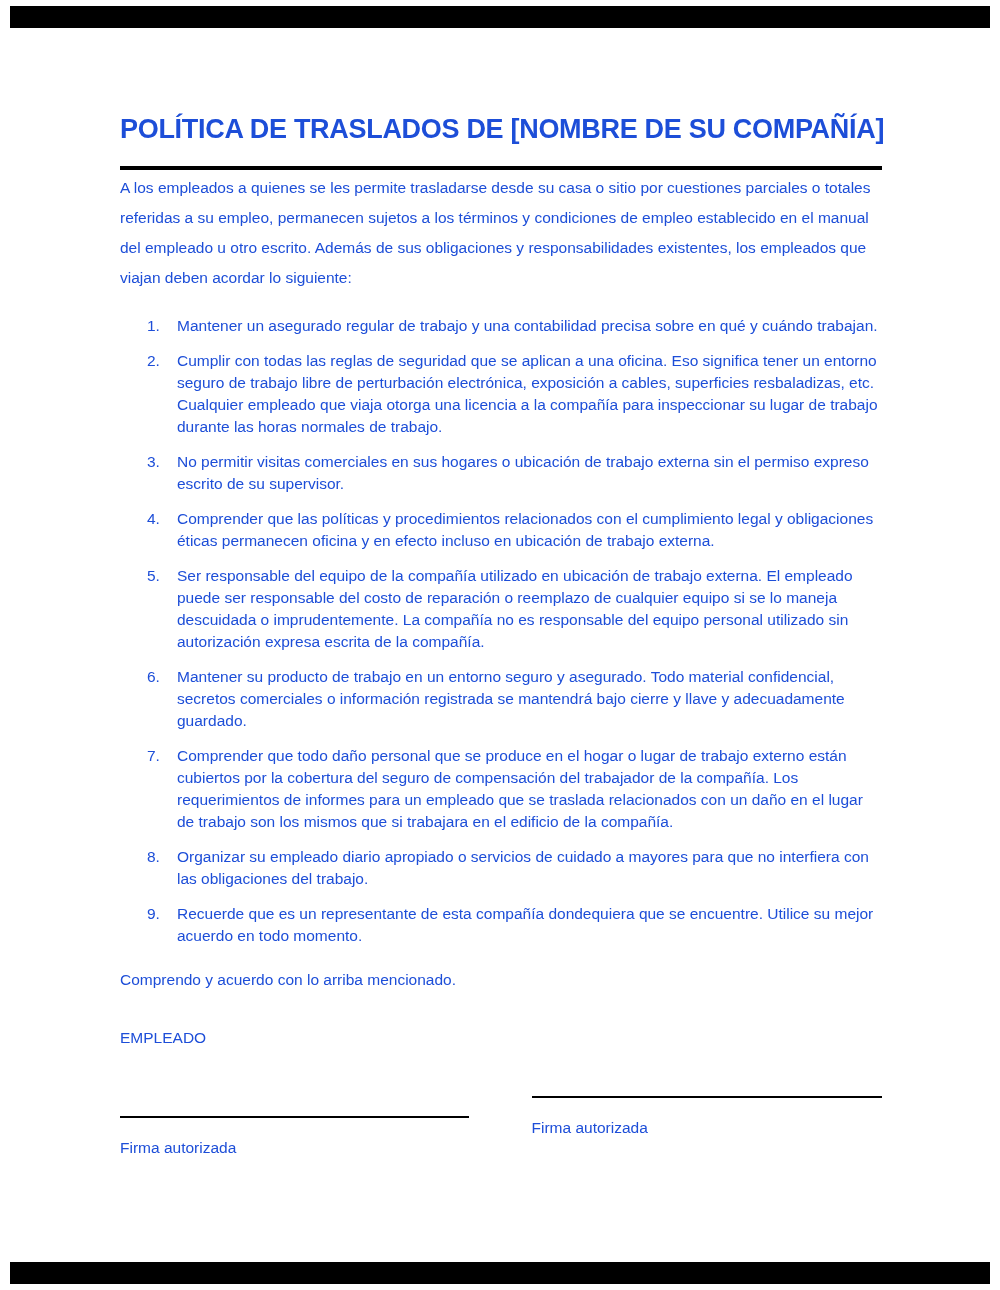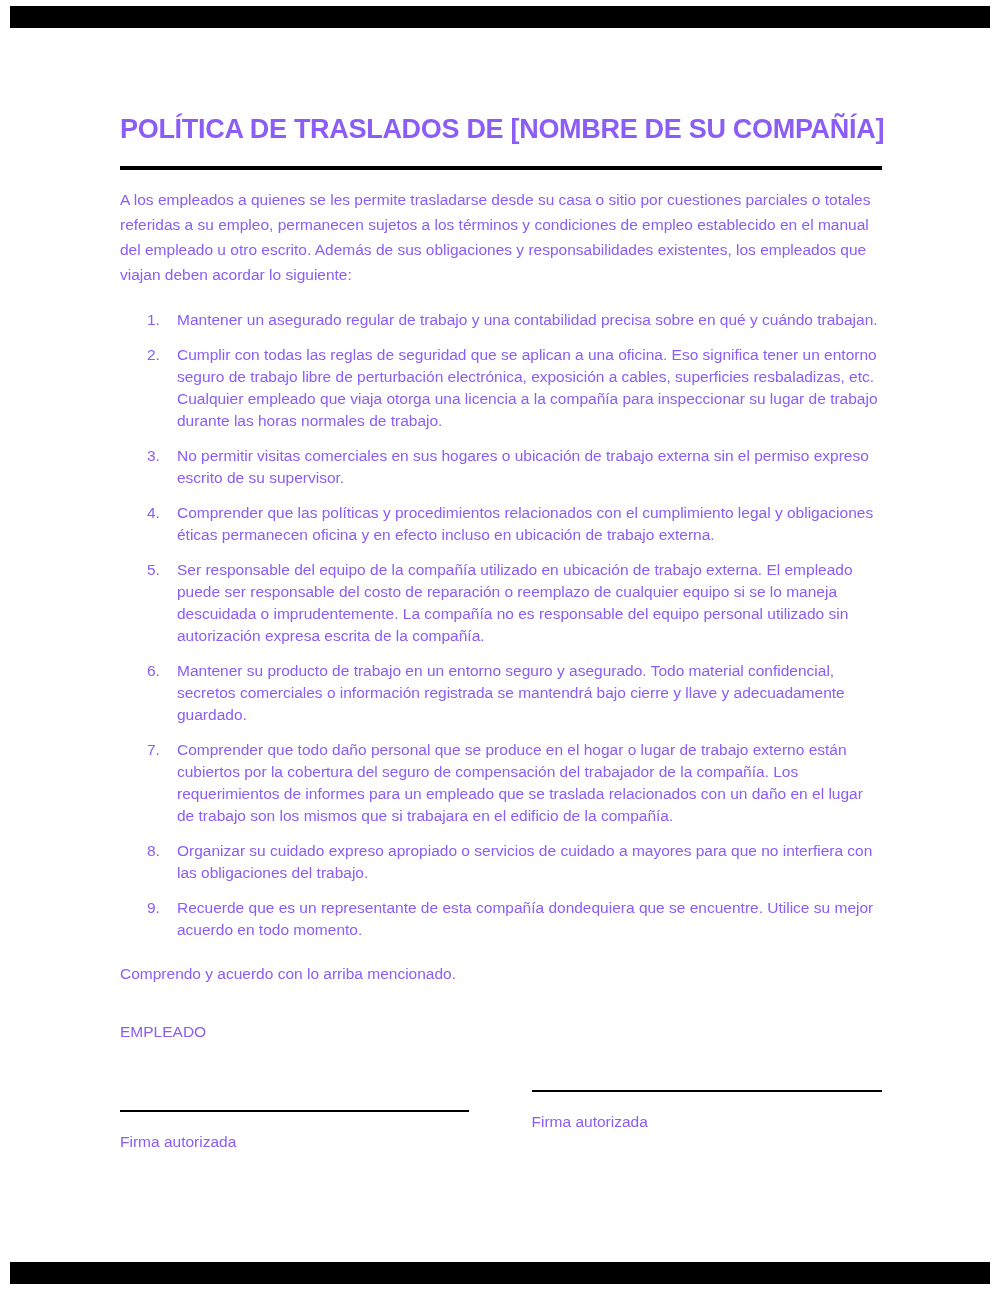--- a/index.html
+++ b/index.html
@@ -1,21 +1,21 @@
 <!DOCTYPE html>
 <html><head>
 <meta charset="utf-8">
 <style>
   html, body { margin: 0; padding: 0; background: #ffffff; }
   .page {
     position: relative;
     width: 1000px;
     height: 1290px;
     background: #ffffff;
-    color: #8b5cf6;
+    color: #1d4ed8;
     font-family: "Liberation Sans", sans-serif;
     overflow: hidden;
   }
   .accent-bar {
     position: absolute;
     left: 10px;
     width: 980px;
     height: 22px;
     background: #000000;
   }
@@ -37,23 +37,23 @@
     white-space: nowrap;
     text-align: center;
     line-height: 32px;
   }
   .title-rule {
     margin-top: 21px;
     height: 4px;
     background: #000000;
   }
   .intro {
-    margin-top: 17px;
+    margin-top: 3px;
     font-size: 15.5px;
-    line-height: 25px;
+    line-height: 30px;
   }
 
   .policy-list {
     margin-top: 22px;
   }
   .policy-item {
     display: grid;
     grid-template-columns: 57px 1fr;
     font-size: 15.5px;
     line-height: 22px;
@@ -141,21 +141,21 @@
         <span class="txt">Mantener su producto de trabajo en un entorno seguro y asegurado. Todo material confidencial, secretos comerciales o información registrada se mantendrá bajo cierre y llave y adecuadamente guardado.</span>
       </div>
 
       <div class="policy-item">
         <span class="num">7.</span>
         <span class="txt">Comprender que todo daño personal que se produce en el hogar o lugar de trabajo externo están cubiertos por la cobertura del seguro de compensación del trabajador de la compañía. Los requerimientos de informes para un empleado que se traslada relacionados con un daño en el lugar de trabajo son los mismos que si trabajara en el edificio de la compañía.</span>
       </div>
 
       <div class="policy-item">
         <span class="num">8.</span>
-        <span class="txt">Organizar su cuidado expreso apropiado o servicios de cuidado a mayores para que no interfiera con las obligaciones del trabajo.</span>
+        <span class="txt">Organizar su empleado diario apropiado o servicios de cuidado a mayores para que no interfiera con las obligaciones del trabajo.</span>
       </div>
 
       <div class="policy-item">
         <span class="num">9.</span>
         <span class="txt">Recuerde que es un representante de esta compañía dondequiera que se encuentre. Utilice su mejor acuerdo en todo momento.</span>
       </div>
 
     </div>
 
     <p class="closing">Comprendo y acuerdo con lo arriba mencionado.</p>

